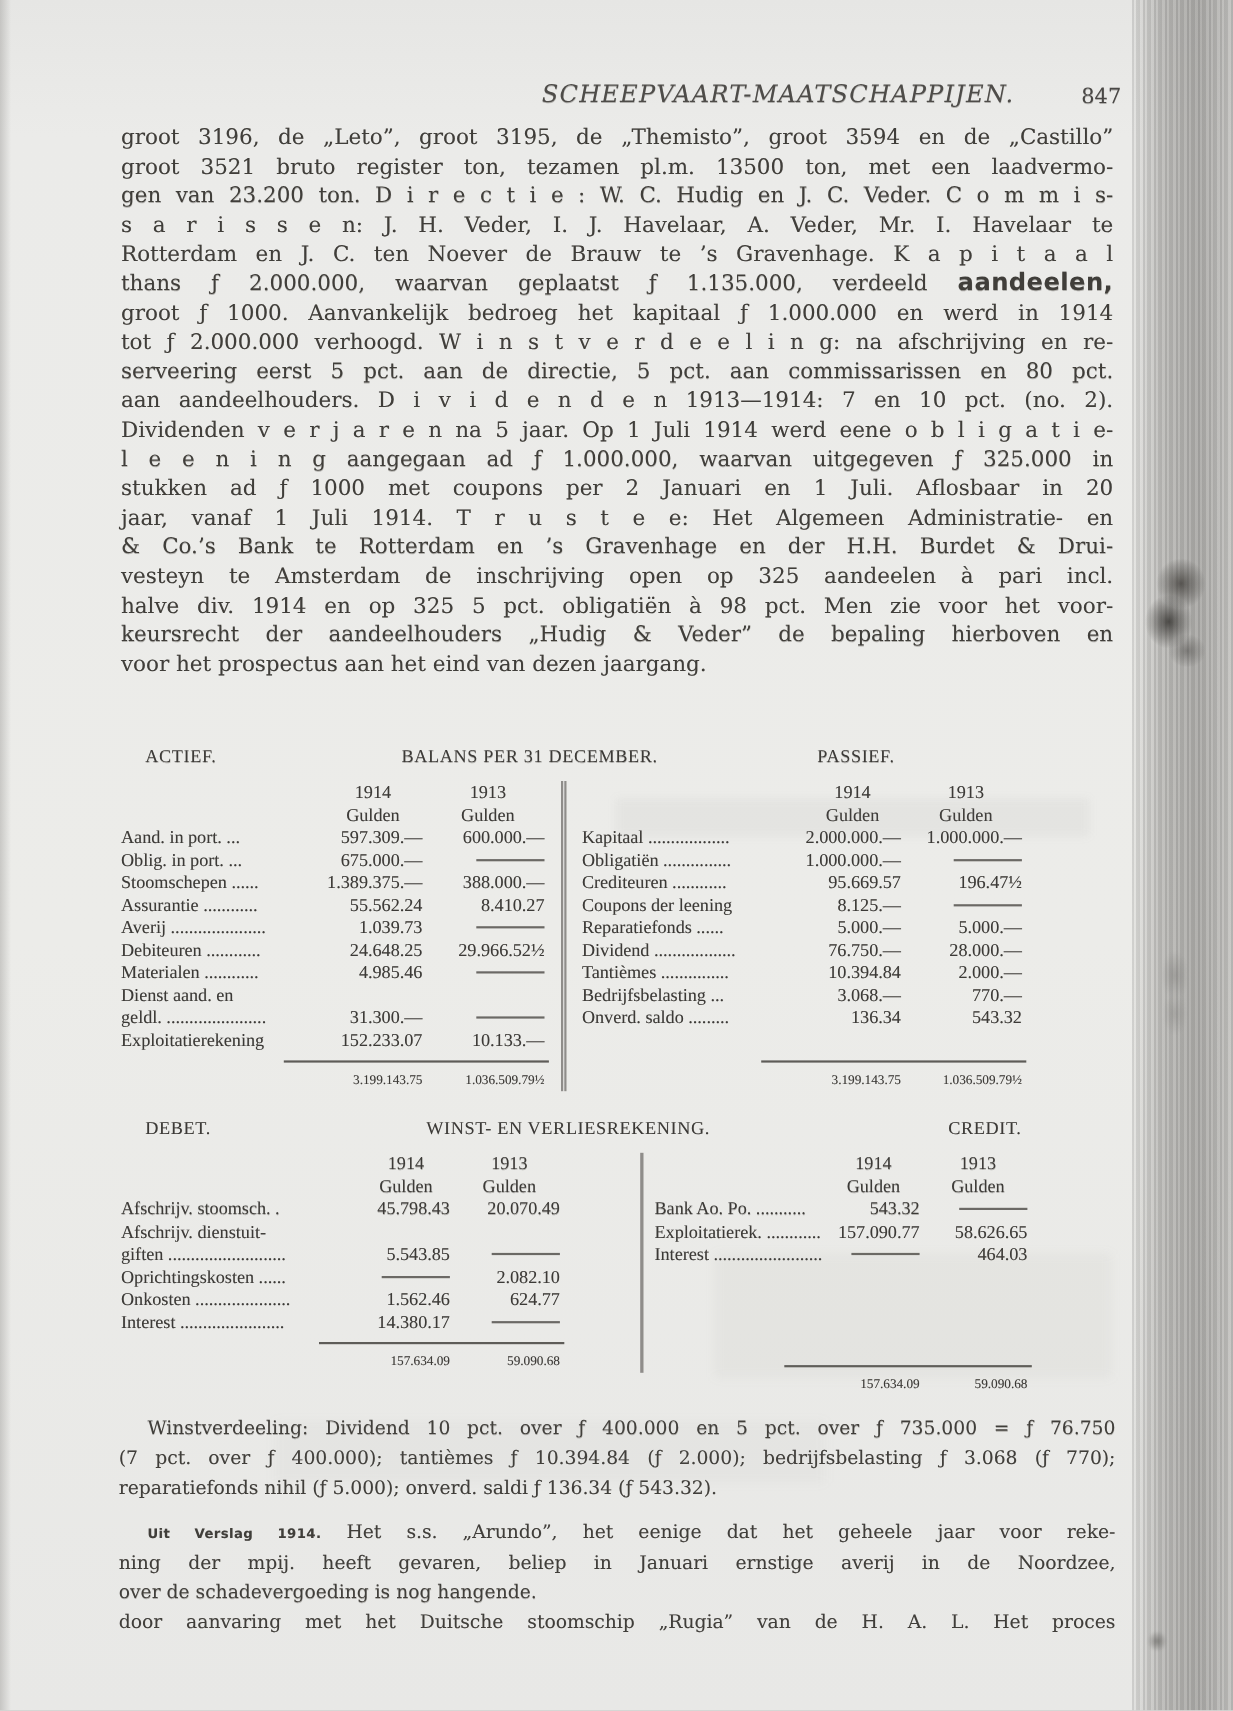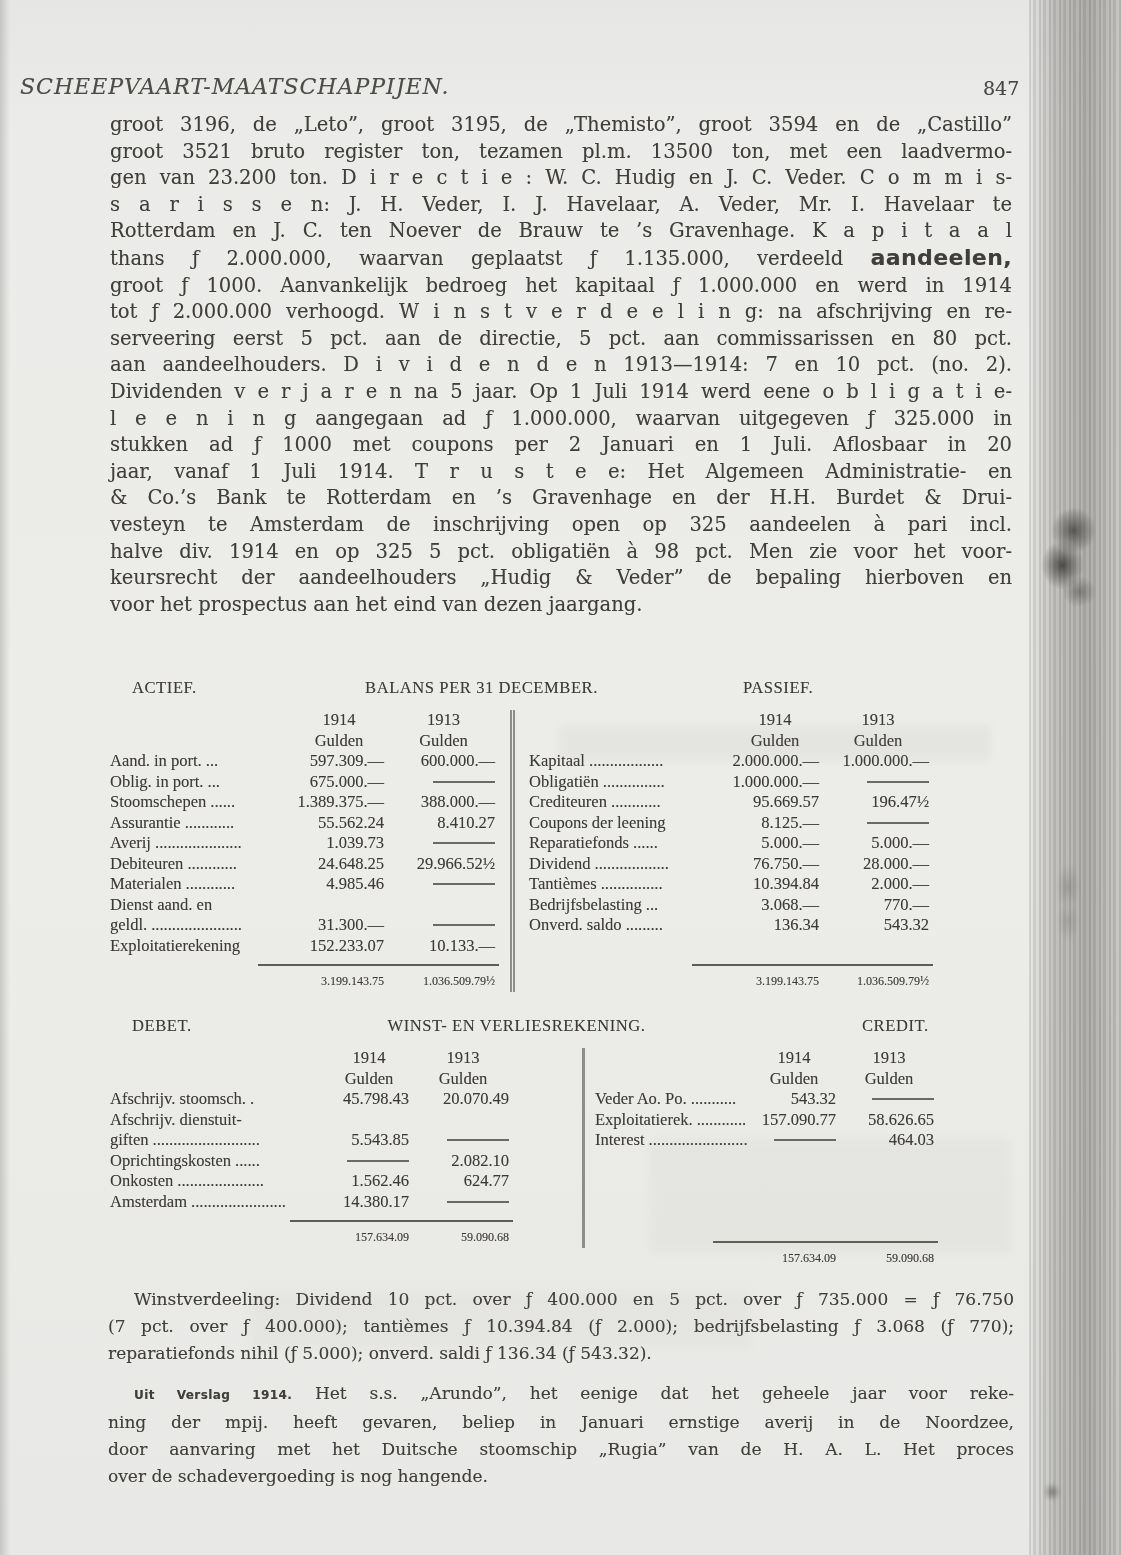--- a/index.html
+++ b/index.html
@@ -4,21 +4,21 @@
 <style>
   html,body { margin:0; padding:0; background:#d0d0ce; }
   .page {
     position:relative; width:1121px; height:1555px; overflow:hidden;
     background: linear-gradient(180deg,#e6e6e4 0%,#ebebe9 8%,#ecece9 55%,#e8e8e6 100%);
     font-family:"DejaVu Serif","Liberation Serif",serif;
     color:#403e3a;
     text-shadow:0.2px 0.2px 0.4px rgba(70,65,60,0.35);
   }
   
-  .running-head { position:absolute; top:74px; left:20px; width:902px; text-align:left;
+  .running-head { position:absolute; top:74px; left:20px; width:902px; text-align:right;
     font-style:italic; font-size:22px; letter-spacing:1px; color:#4e4c49; }
   .page-number { position:absolute; top:77px; left:983px; font-size:19px; color:#494745; }
   
   .body-text { position:absolute; top:112px; left:110px; width:902px; font-size:19.5px; line-height:26.6px; }
   .tline { text-align:justify; text-align-last:justify; }
   .tline.last { text-align-last:left; }
   .bseg { font-family:"DejaVu Sans","Liberation Sans",sans-serif; font-weight:bold; font-size:22px; letter-spacing:0.4px; }
   
   .fin { position:absolute; left:110px; width:905px; font-family:"Liberation Serif",serif; font-size:16.5px; color:#3c3a37; }
   .fin-balans { top:678px; }
@@ -302,21 +302,21 @@
               <span class="tlabel">Oprichtingskosten ......</span>
               <span class="tval"><span class="dashline"></span></span>
               <span class="tval">2.082.10</span>
             </div>
             <div class="trow">
               <span class="tlabel">Onkosten .....................</span>
               <span class="tval">1.562.46</span>
               <span class="tval">624.77</span>
             </div>
             <div class="trow">
-              <span class="tlabel">Amsterdam .......................</span>
+              <span class="tlabel">Interest .......................</span>
               <span class="tval">14.380.17</span>
               <span class="tval"><span class="dashline"></span></span>
             </div>
           </div>
         <div class="totrule"></div>
         <div class="trow totals">
           <span class="tlabel"></span>
           <span class="tval">157.634.09</span>
           <span class="tval">59.090.68</span>
         </div>
@@ -327,21 +327,21 @@
           <span class="tval">1914</span>
           <span class="tval">1913</span>
         </div>
         <div class="trow thead">
           <span class="tlabel"></span>
           <span class="tval">Gulden</span>
           <span class="tval">Gulden</span>
         </div>
         <div>
             <div class="trow">
-              <span class="tlabel">Veder Ao. Po. ...........</span>
+              <span class="tlabel">Bank Ao. Po. ...........</span>
               <span class="tval">543.32</span>
               <span class="tval"><span class="dashline"></span></span>
             </div>
             <div class="trow">
               <span class="tlabel">Exploitatierek. ............</span>
               <span class="tval">157.090.77</span>
               <span class="tval">58.626.65</span>
             </div>
             <div class="trow">
               <span class="tlabel">Interest ........................</span>
@@ -360,22 +360,22 @@
   </section>
 
   <div class="para para-winst indent">
       <div class="tline"><span class="">Winstverdeeling:  Dividend 10 pct. over ƒ 400.000 en 5 pct. over ƒ 735.000 = ƒ 76.750</span></div>
       <div class="tline"><span class="">(7 pct. over ƒ 400.000);  tantièmes ƒ 10.394.84 (ƒ 2.000);  bedrijfsbelasting ƒ 3.068 (ƒ 770);</span></div>
       <div class="tline last"><span class="">reparatiefonds nihil (ƒ 5.000);  onverd. saldi ƒ 136.34 (ƒ 543.32).</span></div>
     </div>
   <div class="para para-verslag indent">
       <div class="tline"><span class="bseg">Uit Verslag 1914.</span><span class="">  Het s.s. „Arundo”, het eenige dat het geheele jaar voor reke-</span></div>
       <div class="tline"><span class="">ning der mpij. heeft gevaren, beliep in Januari ernstige averij in de Noordzee,</span></div>
+      <div class="tline last"><span class="">over de schadevergoeding is nog hangende.</span></div>
       <div class="tline"><span class="">door aanvaring met het Duitsche stoomschip „Rugia” van de H. A. L.  Het proces</span></div>
-      <div class="tline last"><span class="">over de schadevergoeding is nog hangende.</span></div>
     </div>
 
   <div class="ghost-a"></div>
   <div class="ghost-b"></div>
   <div class="ghost-c"></div>
   <div class="binding"></div>
   <div class="blob-a"></div>
   <div class="blob-b"></div>
   <div class="blob-c"></div>
 

